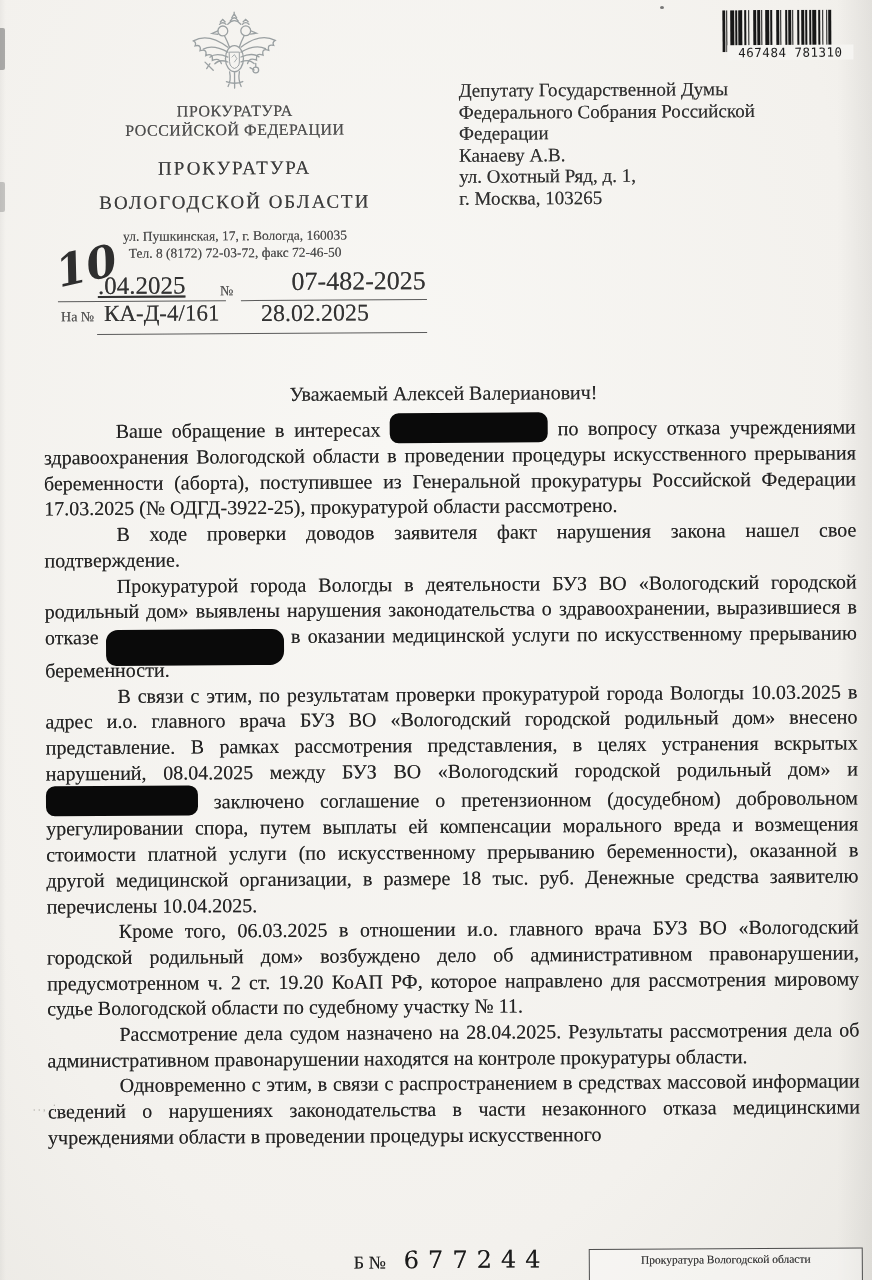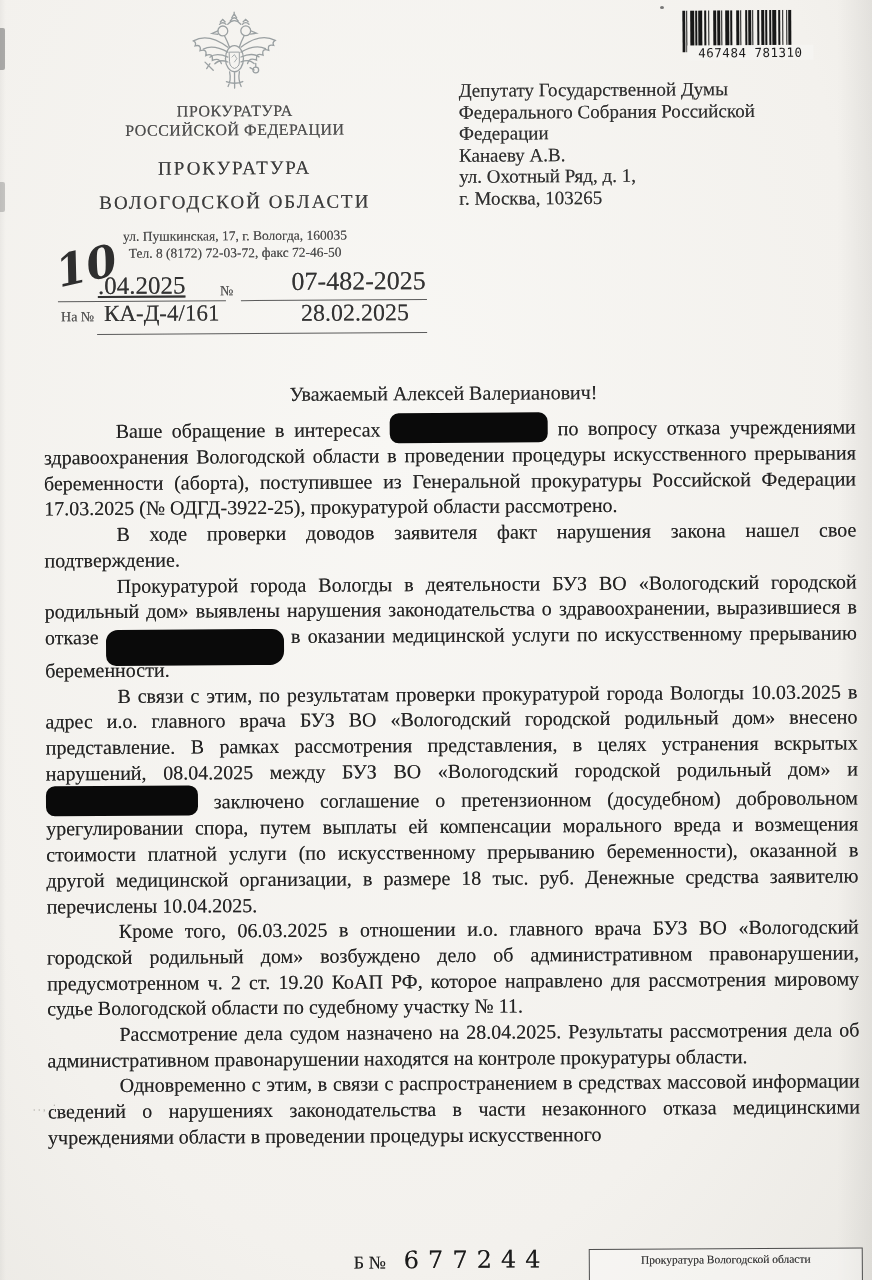--- a/index.html
+++ b/index.html
@@ -24,31 +24,31 @@
   
   .hand-day{left:58px;top:238px;font-size:44px;font-style:italic;font-weight:bold;color:#2e2e2e;transform:rotate(-12deg);font-family:"DejaVu Serif",serif;}
   .date-rest{left:100px;top:270px;font-size:25px;color:#333;text-decoration:underline;}
   .no-label{left:222px;top:282px;font-size:14px;color:#555;}
   .out-num{left:272px;top:266px;width:156px;text-align:right;font-size:26px;color:#333;}
   .uline{border-bottom:1.6px solid #5a5a5a;height:0;}
   .ul-a{left:60px;top:299px;width:168px;}
   .ul-b{left:243px;top:299px;width:186px;}
   .na-label{left:63px;top:307px;font-size:14px;color:#555;}
   .in-num{left:106px;top:299px;font-size:23px;color:#333;text-align:center;}
-  .in-date{left:263px;top:299px;font-size:24px;color:#333;margin-left:40px;}
+  .in-date{left:263px;top:299px;font-size:24px;color:#333;}
   .ul-c{left:99px;top:332px;width:330px;}
 
   
   .addressee{left:462px;top:80px;width:400px;font-size:19px;line-height:21.5px;color:#2f2f2f;}
   .addressee .blk{margin:0;}
   .addr-name{margin-top:13px;}
   .addr-street{margin-top:22px;}
 
   
-  .barcode{left:686px;top:12px;width:136px;height:50px;}
+  .barcode{left:726px;top:12px;width:136px;height:50px;}
   .bars{position:absolute;inset:0 0 8px 0;display:flex;align-items:stretch;overflow:hidden;}
   .bars span{display:block;height:100%;}
   .bc-digits{position:absolute;left:5px;right:5px;bottom:0;height:15px;background:#f5f4f1;
     font-family:"DejaVu Sans Mono",monospace;font-size:12.5px;letter-spacing:0.5px;text-align:center;color:#1c1c1c;}
 
   
   .salutation{left:45px;top:382px;width:800px;text-align:center;font-size:20px;color:#2a2a2a;}
   .bodytext{left:45px;top:413px;width:812px;font-size:20px;line-height:25.7px;text-align:justify;color:#232323;}
   .bodytext p{margin:0;text-indent:72px;}
   .redact{display:inline-block;background:#0a0a0a;border-radius:9px;vertical-align:-7px;height:30px;}

